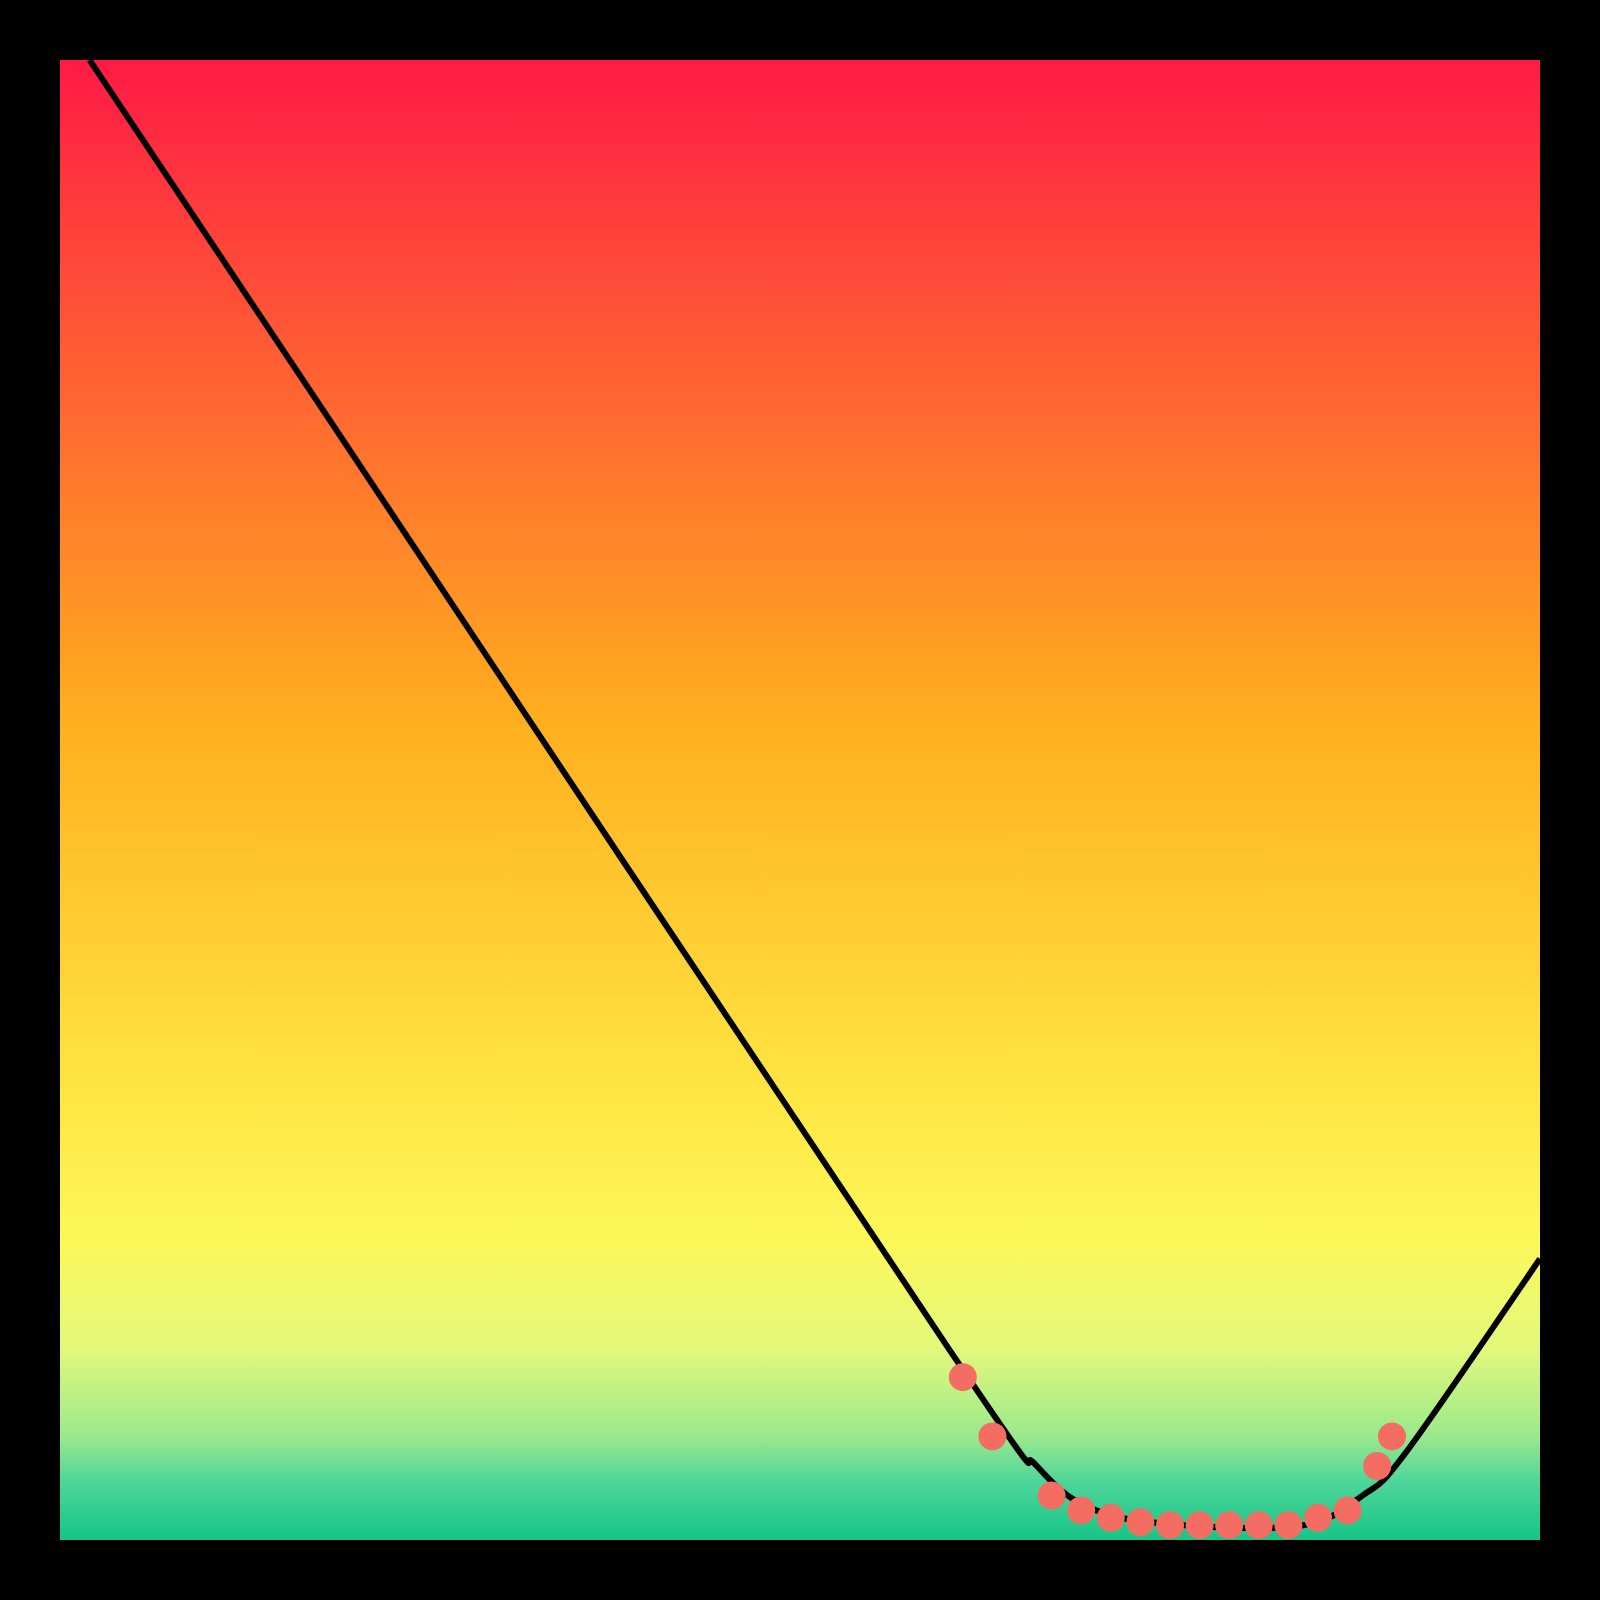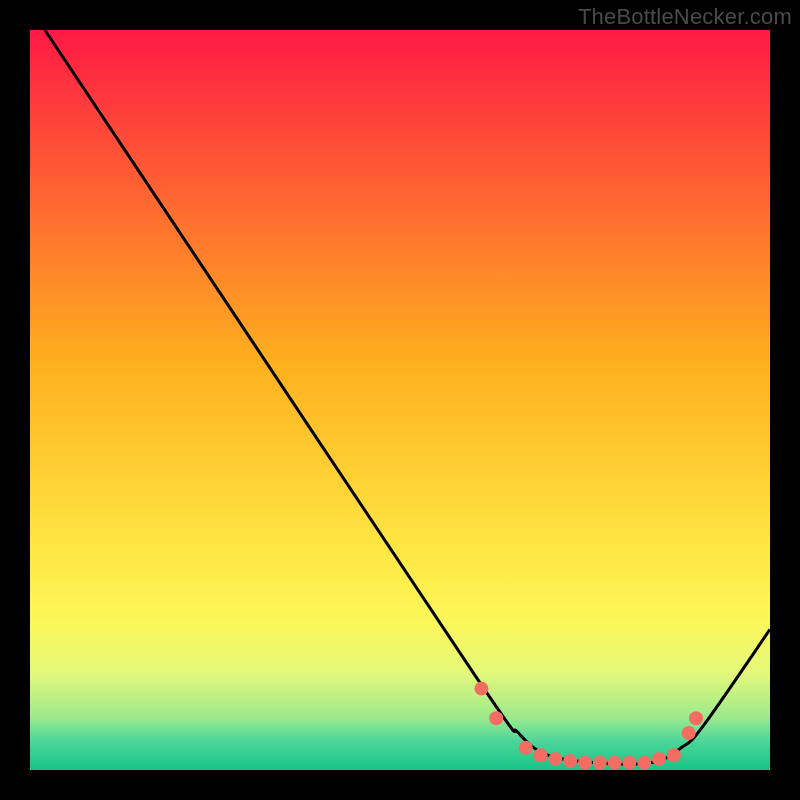--- a/index.html
+++ b/index.html
@@ -33,21 +33,20 @@
     font-family: Arial, Helvetica, sans-serif;
     font-size: 22px;
     color: #4a4a4a;
     letter-spacing: 0.2px;
   }
 </style>
 </head>
 <body>
 
 <div class="frame">
-  <div class="attribution">TheBottleNecker.com</div>
 
   <div class="plot">
     <svg id="chart-svg" width="740" height="740" viewBox="0 0 740 740">
       <defs>
         <linearGradient id="bg-grad" x1="0" y1="0" x2="0" y2="1">
             <stop offset="0%" stop-color="#ff1a45"></stop>
             <stop offset="45%" stop-color="#ffb01e"></stop>
             <stop offset="70%" stop-color="#ffe642"></stop>
             <stop offset="80%" stop-color="#fbf85a"></stop>
             <stop offset="87%" stop-color="#e3f87b"></stop>

